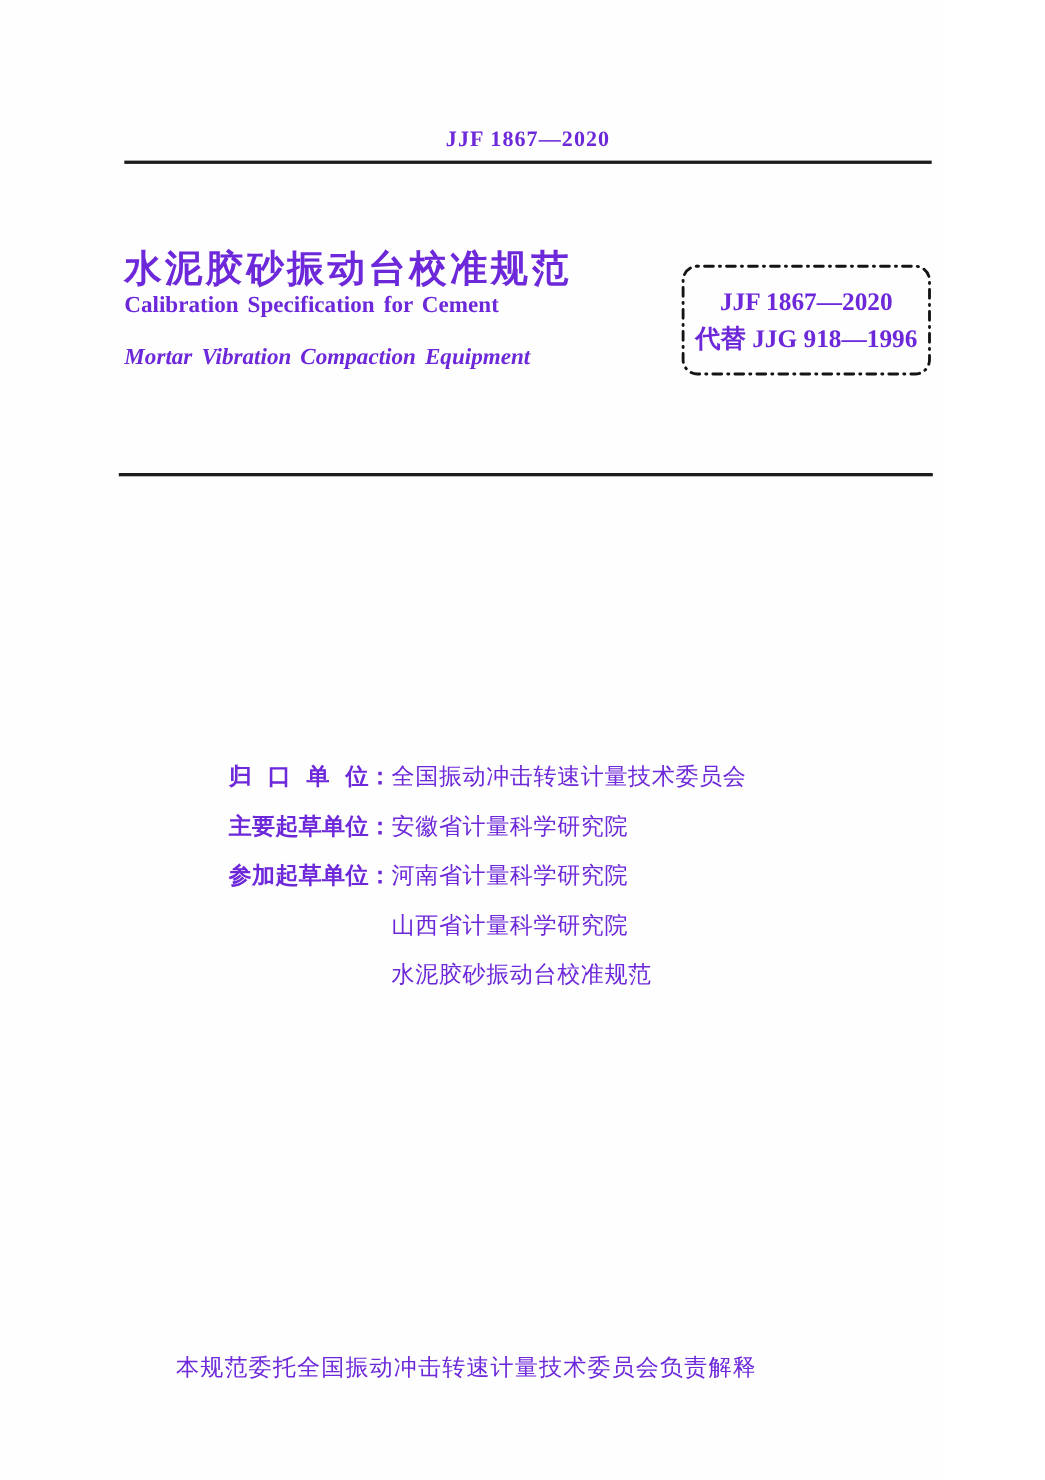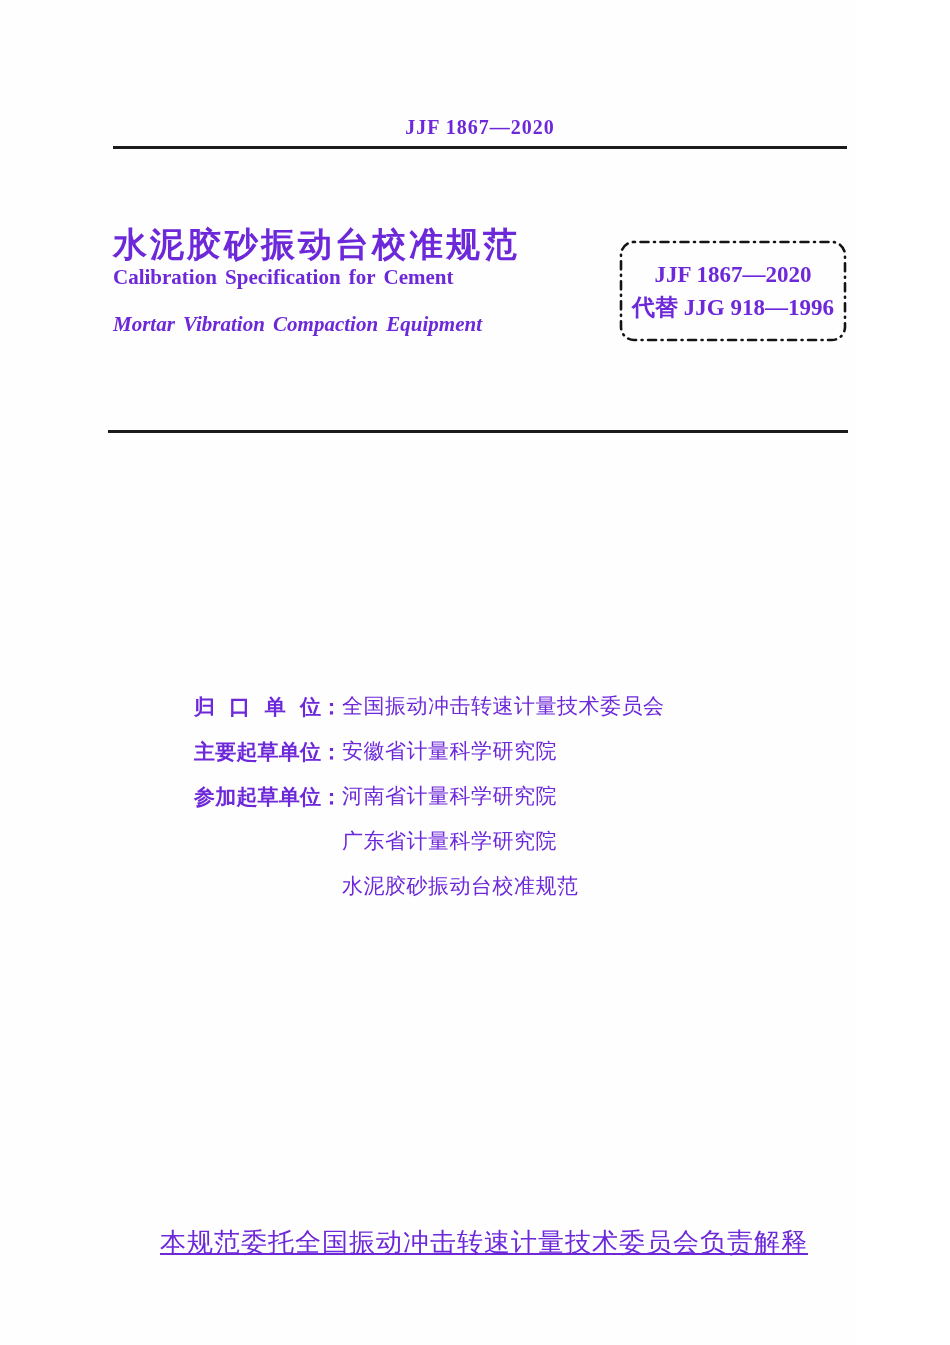--- a/index.html
+++ b/index.html
@@ -99,21 +99,21 @@
     font-family: "Liberation Serif", serif;
     font-weight: bold;
     font-size: 23px;
     line-height: 25px;
     white-space: nowrap;
   }
 
   
   .credits {
     position: absolute;
-    left: 194px;
+    left: 208px;
     top: 684px;
     font-size: 21px;
   }
   .credit-row {
     height: 45px;
     line-height: 45px;
     white-space: nowrap;
   }
   .credit-label {
     display: inline-block;
@@ -137,25 +137,24 @@
     font-family: "Liberation Serif", serif;
     letter-spacing: 0.5px;
   }
 
   
   .footnote {
     position: absolute;
     left: 160px;
     top: 1227px;
     font-family: "Liberation Serif", serif;
-    font-size: 26px;
+    font-size: 21px;
     letter-spacing: 1px;
     line-height: 32px;
     white-space: nowrap;
-    text-decoration: underline;
   }
 </style>
 </head>
 <body>
 
 <div class="page">
 
   <div class="header-code">JJF 1867—2020</div>
 
   <div class="rule rule-top"></div>
@@ -182,21 +181,21 @@
     <div class="credit-row">
       <span class="credit-label">归口单位</span><span class="credit-colon">：</span><span class="credit-value">全国振动冲击转速计量技术委员会</span>
     </div>
     <div class="credit-row">
       <span class="credit-label">主要起草单位</span><span class="credit-colon">：</span><span class="credit-value">安徽省计量科学研究院</span>
     </div>
     <div class="credit-row">
       <span class="credit-label">参加起草单位</span><span class="credit-colon">：</span><span class="credit-value">河南省计量科学研究院</span>
     </div>
     <div class="credit-row">
-      <span class="credit-label"></span><span class="credit-colon"></span><span class="credit-value">广东省计量科学研究院</span>
+      <span class="credit-label"></span><span class="credit-colon"></span><span class="credit-value">山西省计量科学研究院</span>
     </div>
     <div class="credit-row">
       <span class="credit-label"></span><span class="credit-colon"></span><span class="credit-value">水泥胶砂振动台校准规范</span>
     </div>
   </div>
 
   <div class="footnote">本规范委托全国振动冲击转速计量技术委员会负责解释</div>
 
 </div>
 

